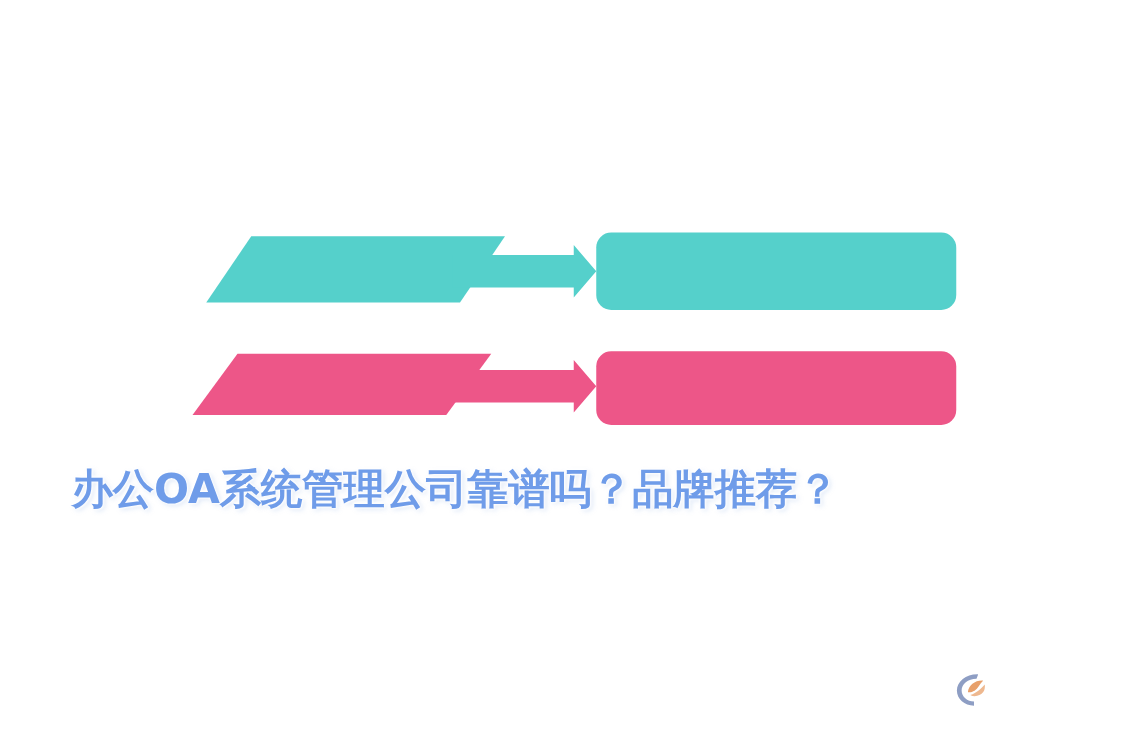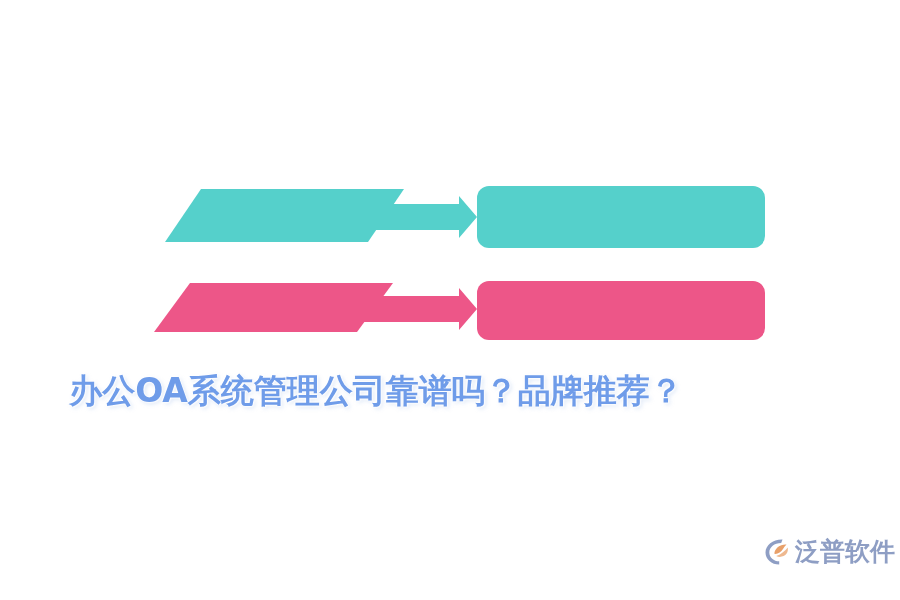--- a/index.html
+++ b/index.html
@@ -30,21 +30,21 @@
   }
   .diagram svg {
     display: block;
     width: 900px;
     height: 370px;
   }
 
   
   .headline {
     position: absolute;
-    left: 12px;
+    left: 0;
     top: 368px;
     width: 728px;
     text-align: center;
     font-family: "DejaVu Sans", "Liberation Sans", sans-serif;
     font-weight: bold;
     font-size: 33px;
     line-height: 46px;
     letter-spacing: 0px;
     color: #6f9ce9;
     white-space: nowrap;
@@ -124,17 +124,16 @@
 
   <div class="watermark">
     <div class="wm-row">
       <div class="wm-mark">
         <svg viewBox="0 0 30 30" xmlns="http://www.w3.org/2000/svg">
           <path d="M20.5 2.5 C11 2.2 3.5 8.2 3.5 15.4 C3.5 22.2 9.6 27.5 17.2 27.5 L17.2 24.2 C11.8 24.2 7.3 20.4 7.3 15.4 C7.3 10.2 12.3 6.0 19.2 6.0 Z" fill="#8e9ec4"></path>
           <path d="M24.5 7.5 C18.5 7.0 12.8 11.0 12.3 16.8 C15.6 17.4 19.0 15.2 21.0 12.0 C22.1 10.3 23.2 8.7 24.5 7.5 Z" fill="#e8a06a"></path>
           <path d="M25.8 10.5 C23.0 13.8 19.5 17.2 14.2 19.0 C17.6 21.0 22.4 19.6 24.6 16.6 C25.8 15.0 26.1 12.6 25.8 10.5 Z" fill="#e8a06a" opacity="0.75"></path>
         </svg>
       </div>
-      <div class="wm-name" style="color: rgb(142, 158, 196);">泛普软件</div>
     </div>
   </div>
 
 </div>
 
 </body></html>

